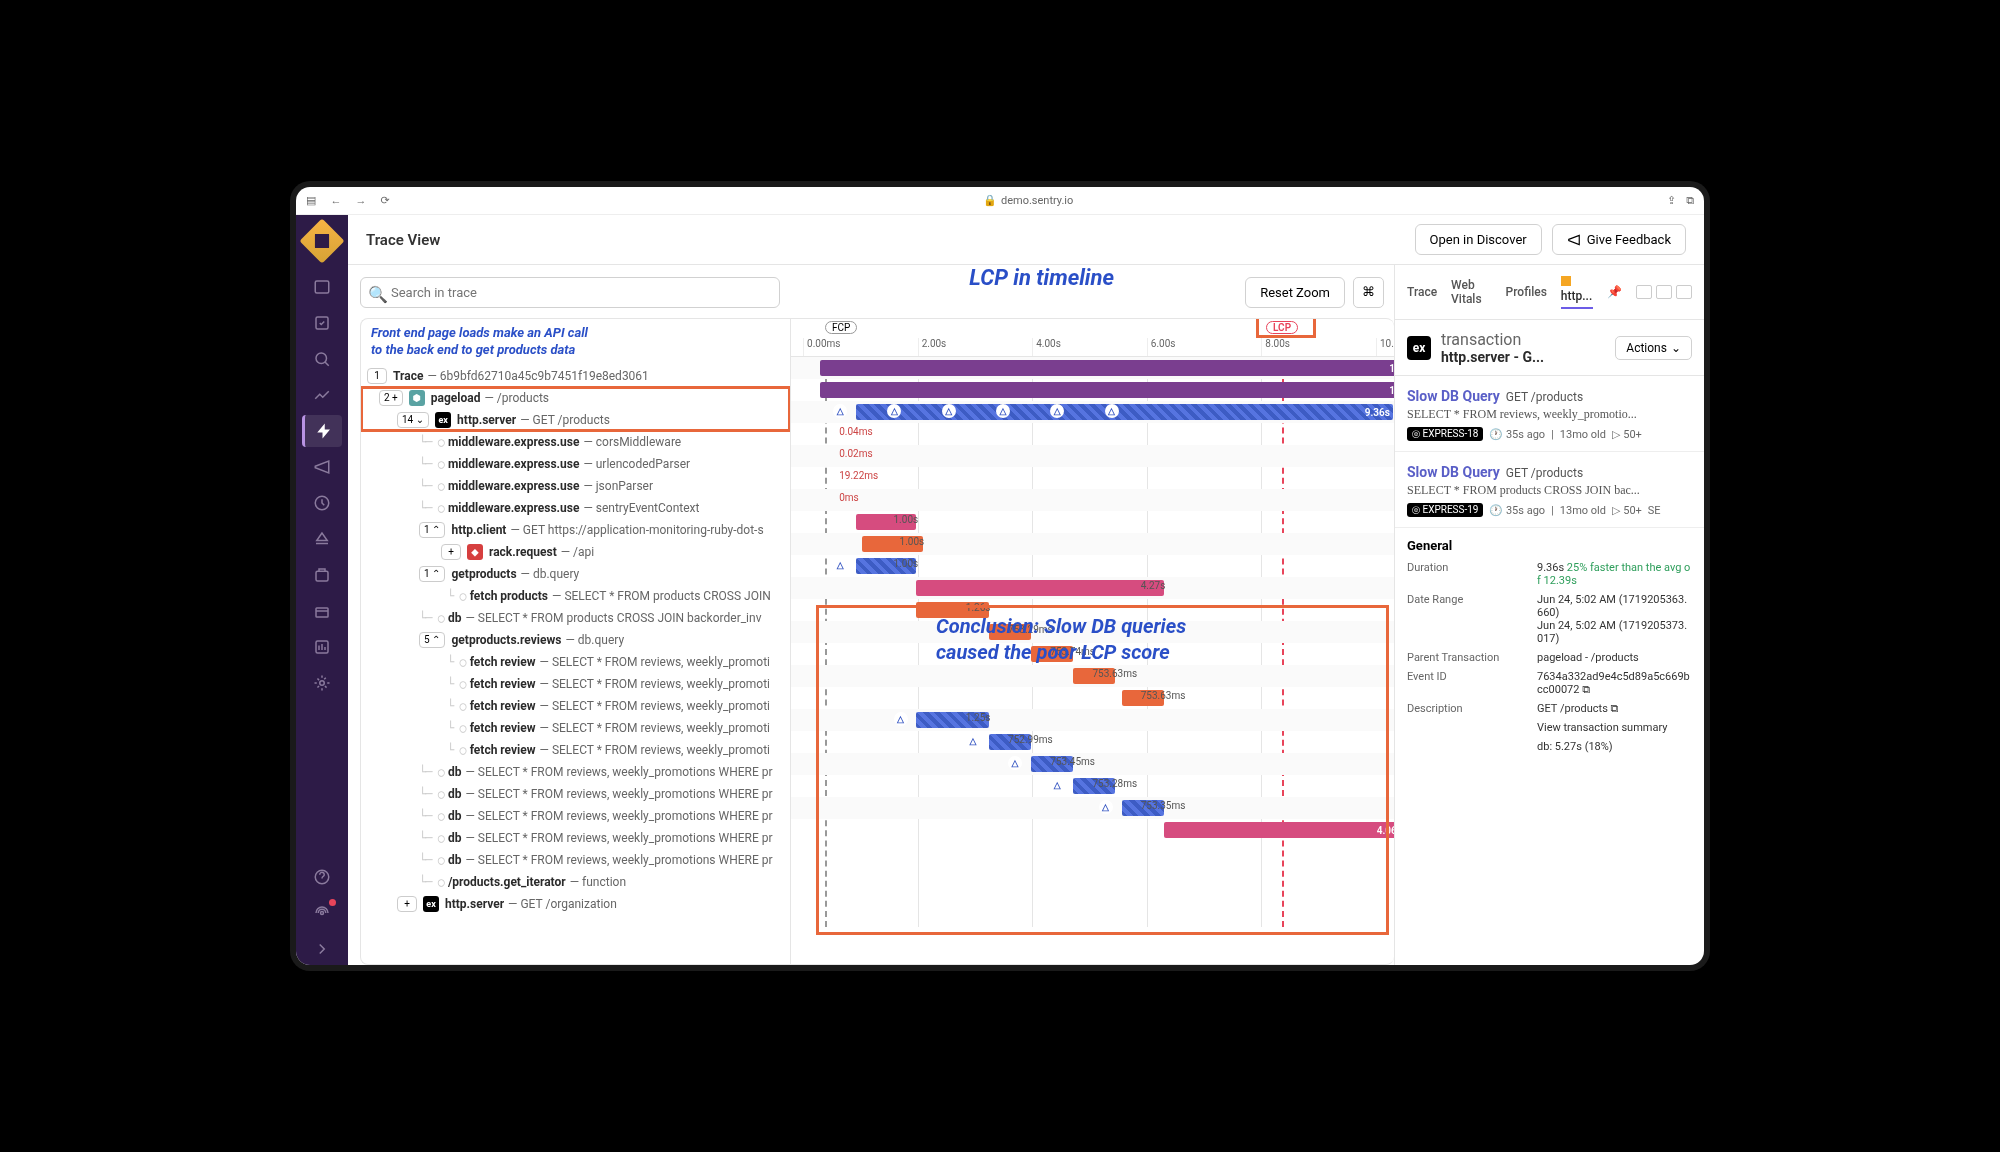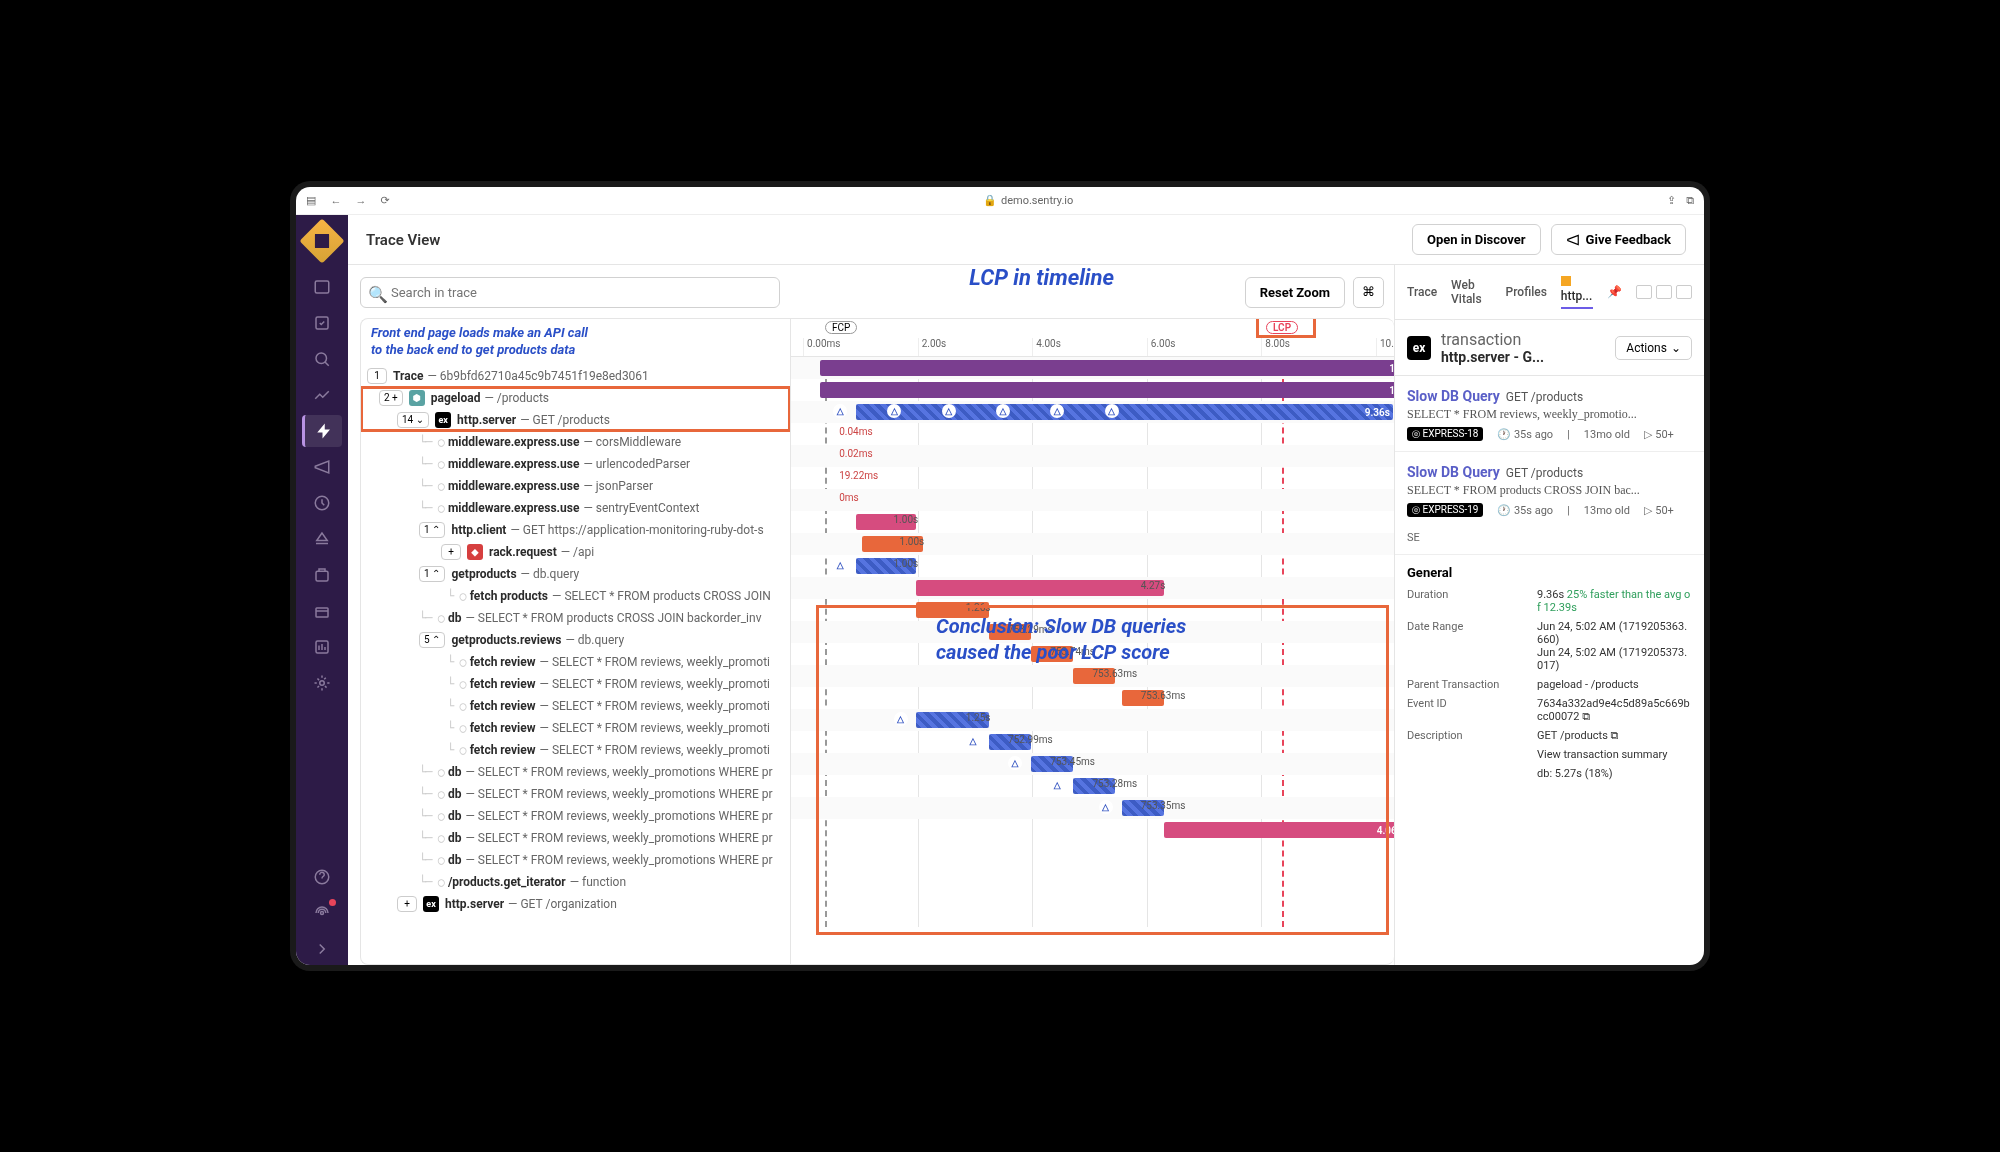--- a/index.html
+++ b/index.html
@@ -15,21 +15,21 @@
 .logo { width:32px; height:32px; background:linear-gradient(135deg,#f7b344,#d6a335); border-radius:3px; position:relative; margin-bottom:10px; transform:rotate(45deg); }
 .logo::after { content:''; position:absolute; top:6px; left:6px; width:20px; height:20px; background:#2d1b47; clip-path:polygon(50% 0,100% 50%,50% 100%,0 50%); }
 .nav-icon { width:40px; height:32px; display:flex; align-items:center; justify-content:center; color:#8a7a9d; border-radius:4px; cursor:pointer; position:relative; }
 .nav-icon.active { background:rgba(255,255,255,0.1); border-left:3px solid #b893e3; color:#fff; }
 .nav-icon svg { width:18px; height:18px; }
 .nav-spacer { flex:1; }
 .main { flex:1; display:flex; flex-direction:column; overflow:hidden; }
 .page-header { height:50px; display:flex; align-items:center; padding:0 18px; border-bottom:1px solid #e5e5e5; }
 .page-title { font-size:15px; font-weight:600; color:#333; }
 .header-actions { margin-left:auto; display:flex; gap:10px; }
-.btn { padding:7px 14px; border:1px solid #d1d1d1; border-radius:6px; background:#fff; font-size:13px; font-weight:700; cursor:pointer; display:flex; align-items:center; gap:6px; }
+.btn { padding:7px 14px; border:1px solid #d1d1d1; border-radius:6px; background:#fff; font-size:13px; font-weight:400; cursor:pointer; display:flex; align-items:center; gap:6px; }
 .content { display:flex; flex:1; overflow:hidden; }
 .trace-area { flex:1; display:flex; flex-direction:column; overflow:hidden; padding:12px 0 0 12px; position:relative; }
 .search-row { display:flex; align-items:center; gap:10px; padding:0 10px 10px 0; }
 .search-box { flex:1; max-width:420px; position:relative; }
 .search-input { width:100%; padding:7px 10px 7px 30px; border:1px solid #d1d1d1; border-radius:6px; font-size:13px; }
 .search-icon { position:absolute; left:8px; top:8px; color:#888; }
 .annotation-lcp { position:absolute; right:280px; top:0; font-size:22px; font-weight:700; color:#2a4fc7; font-style:italic; }
 .reset-zoom { margin-left:auto; display:flex; gap:8px; }
 .kbd { padding:6px 8px; border:1px solid #d1d1d1; border-radius:5px; font-size:13px; }
 .trace-content { flex:1; display:flex; overflow:hidden; border:1px solid #e5e5e5; border-radius:8px; border-right:none; }
@@ -79,21 +79,21 @@
 .txn-header { padding:10px 12px; display:flex; gap:10px; align-items:center; border-bottom:1px solid #e5e5e5; }
 .txn-badge { width:24px; height:24px; background:#000; color:#fff; border-radius:4px; display:flex; align-items:center; justify-content:center; font-size:12px; font-weight:700; }
 .txn-title { font-size:16px; color:#666; }
 .txn-name { font-size:14px; font-weight:700; color:#2b2b2b; white-space:nowrap; overflow:hidden; text-overflow:ellipsis; }
 .actions-btn { margin-left:auto; border:1px solid #d1d1d1; border-radius:5px; padding:4px 10px; font-size:12px; display:flex; align-items:center; gap:4px; }
 .issues-header { padding:10px 12px; font-size:12px; font-weight:700; color:#333; border-bottom:1px solid #eee; }
 .issue-card { padding:10px 12px; border-bottom:1px solid #eee; }
 .issue-title { font-size:14px; font-weight:700; color:#5a5fc7; }
 .issue-subtitle { font-size:12px; color:#555; margin-left:6px; font-weight:400; }
 .issue-desc { font-size:12px; color:#555; margin-top:2px; white-space:nowrap; overflow:hidden; text-overflow:ellipsis;font-family:Liberation Serif, serif; }
-.issue-meta { font-size:11px; color:#666; margin-top:5px; display:flex; align-items:center; gap:14px; flex-wrap:wrap; }
+.issue-meta { font-size:11px; color:#666; margin-top:5px; display:flex; align-items:center; gap:6px; flex-wrap:wrap; }
 .exp-badge { background:#000; color:#fff; padding:1px 5px; border-radius:3px; font-size:10px; }
 .general-section { padding:10px 12px; font-size:11px; }
 .general-title { font-weight:700; font-size:13px; margin-bottom:8px; }
 .kv-row { display:flex; margin-bottom:6px; font-family:ui-monospace,monospace; font-size:11px; }
 .kv-key { width:130px; color:#666; }
 .kv-val { flex:1; color:#333; word-break:break-all; }
 .kv-val .green { color:#2e9e5b; }
 .notif-dot { position:absolute; top:2px; right:6px; width:7px; height:7px; background:#e8445a; border-radius:50%; }
 </style>
 </head>

